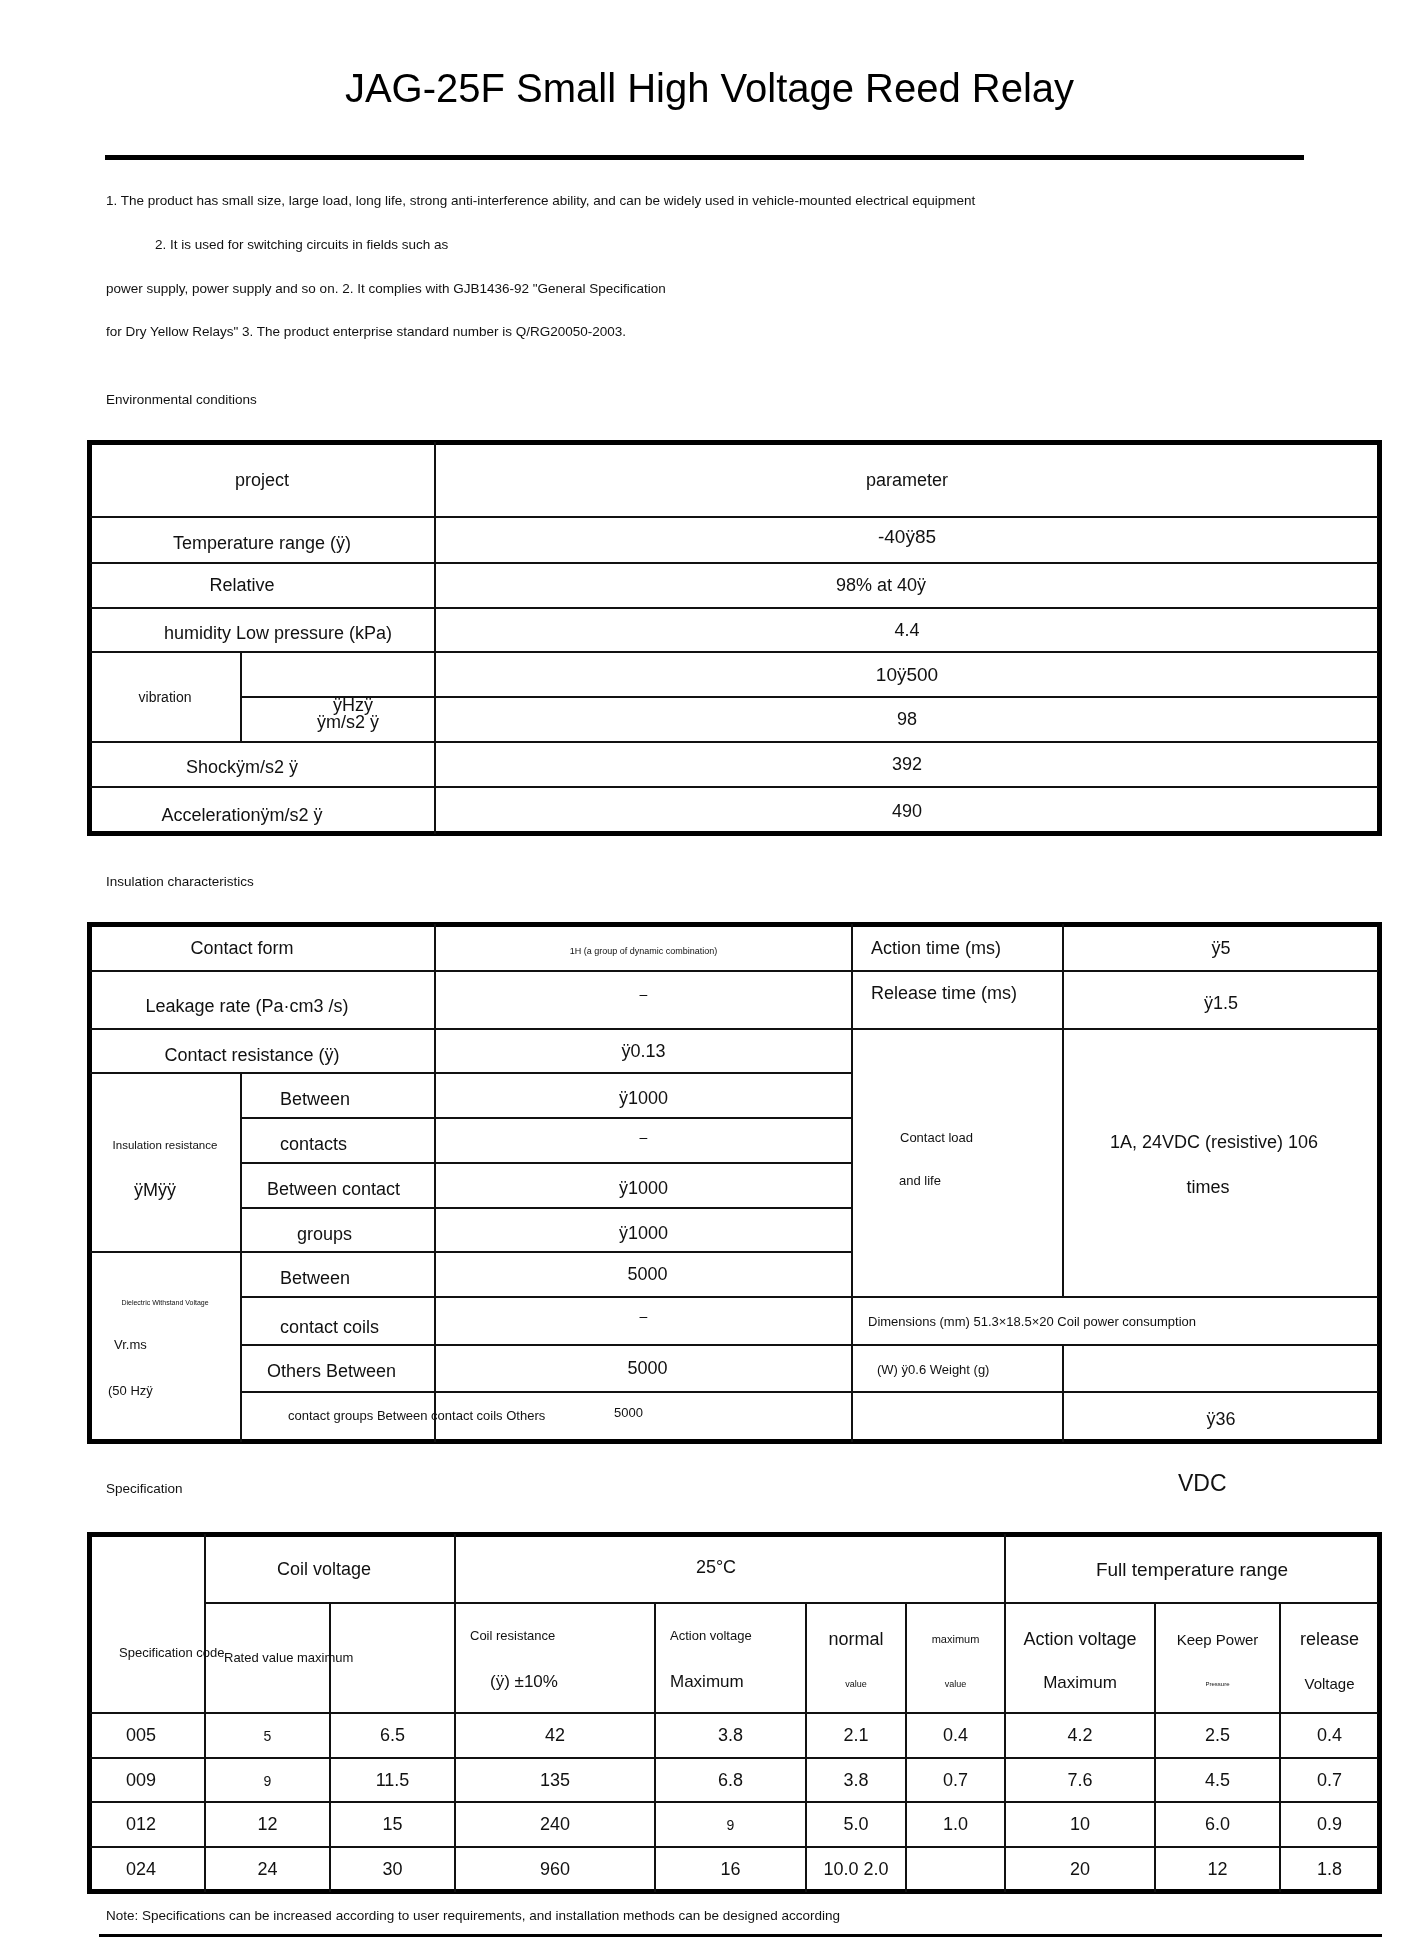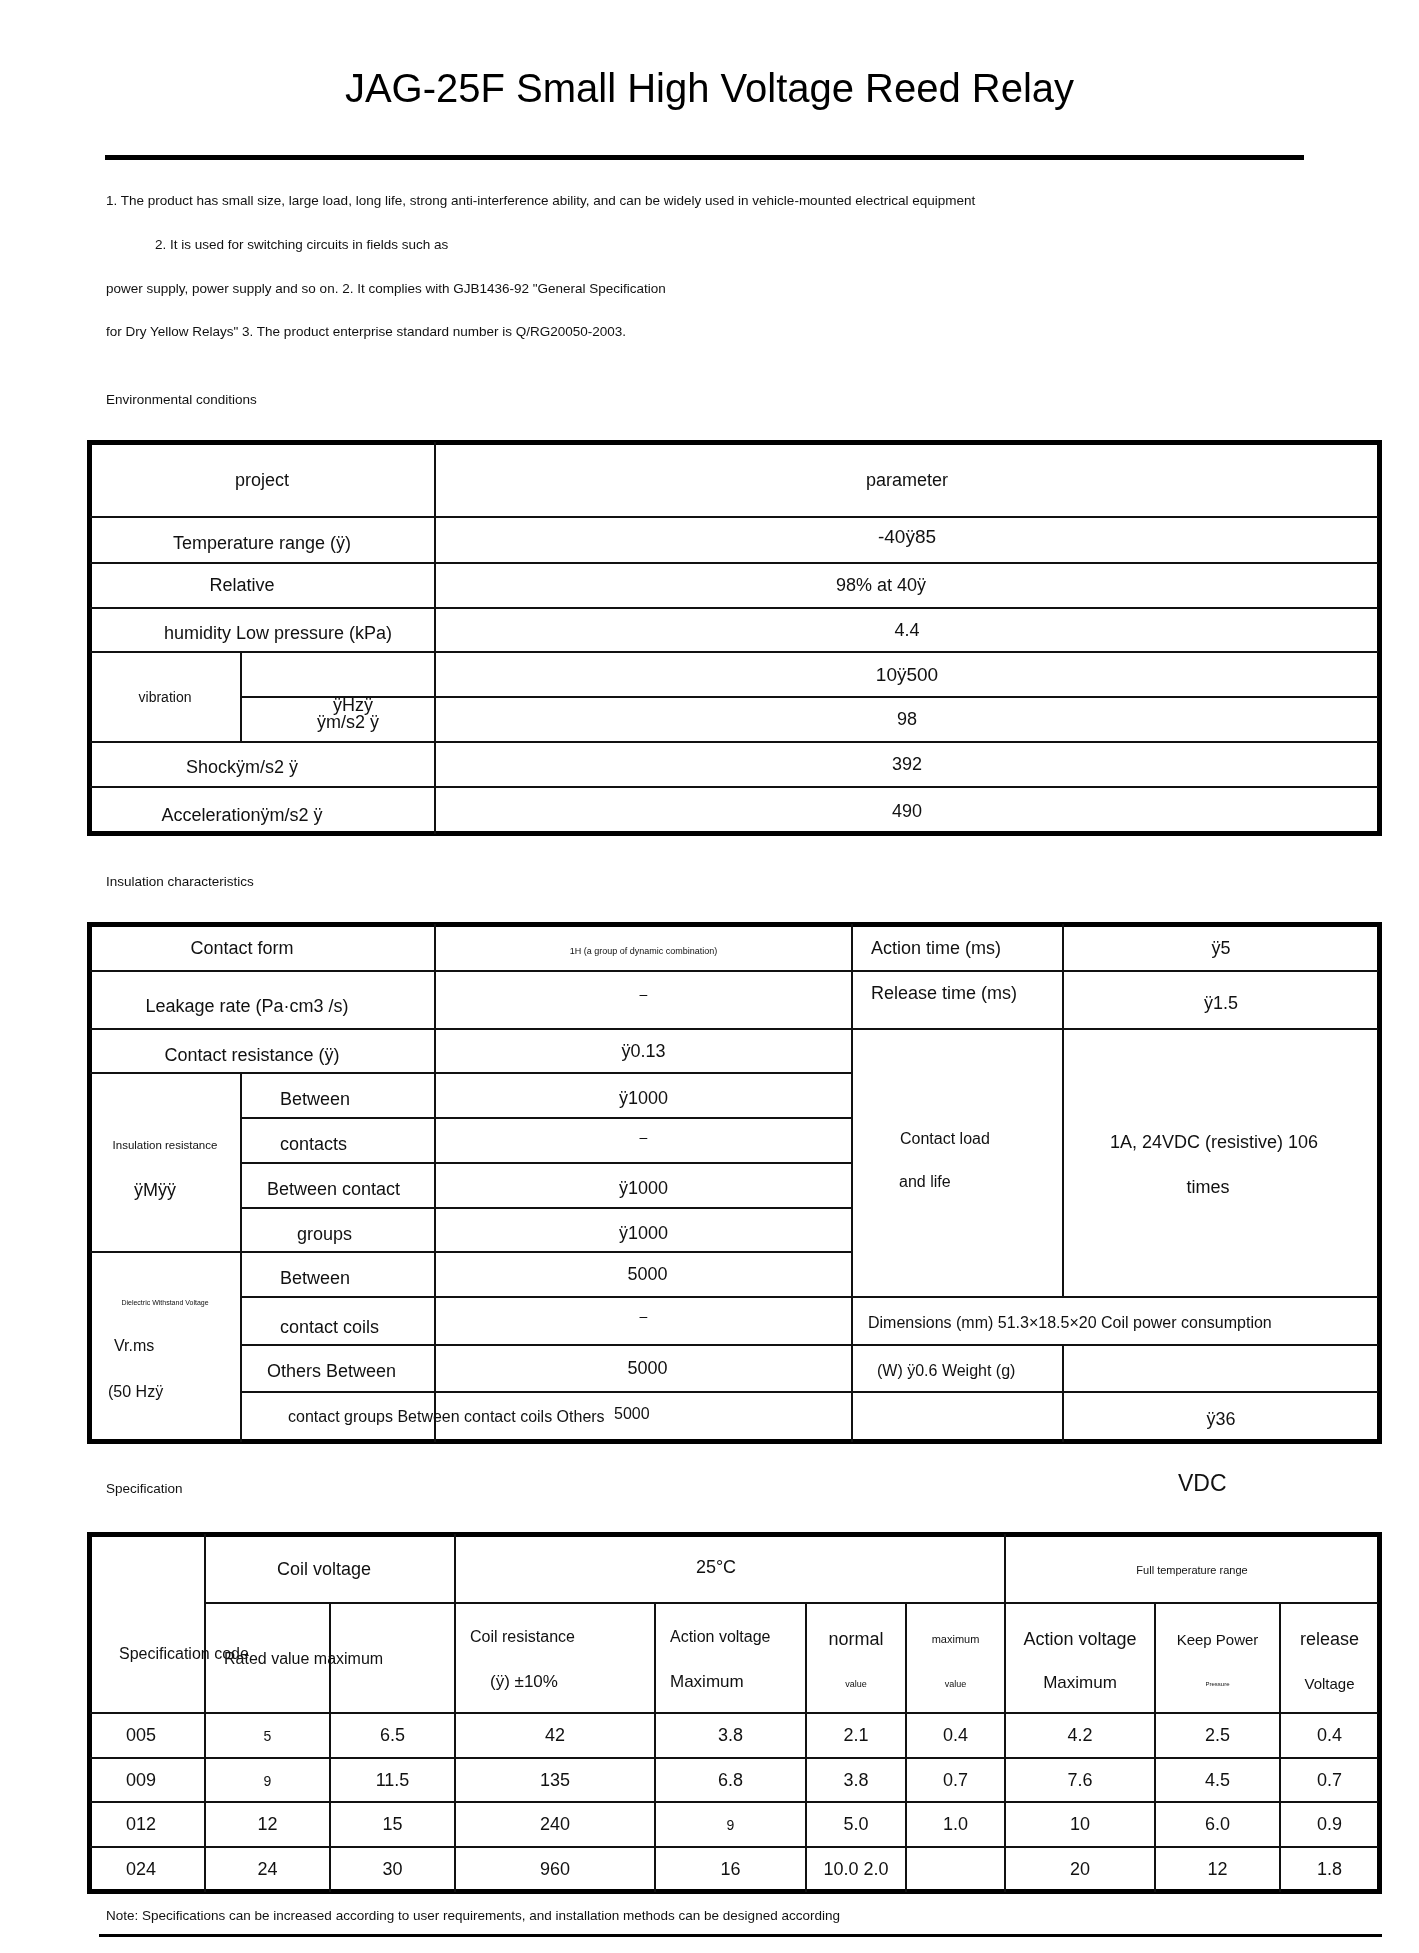--- a/index.html
+++ b/index.html
@@ -12,21 +12,21 @@
   .section { font-size:13.5px; color:#111; }
   .hl { position:absolute; background:#111; height:2px; }
   .vl { position:absolute; background:#111; width:2px; }
   .outer { position:absolute; border:5px solid #000; box-sizing:border-box; }
   .cell { position:absolute; display:flex; align-items:center; justify-content:center;
           text-align:center; font-size:18px; white-space:nowrap; }
   .sm { font-size:11.5px; }
   .xs { font-size:9px; }
   .xxs { font-size:7px; }
   .md { font-size:14px; }
-  .txt { position:absolute; white-space:nowrap; font-size:16px; }
+  .txt { position:absolute; white-space:nowrap; font-size:13px; }
 </style>
 </head>
 <body>
 
 <div class="abs title">JAG-25F Small High Voltage Reed Relay</div>
 <div class="rule" style="left:105px; top:155px; width:1199px; height:5px;"></div>
 
 <div class="abs para" style="left:106px; top:193px;">1. The product has small size, large load, long life, strong anti-interference ability, and can be widely used in vehicle-mounted electrical equipment</div>
 <div class="abs para" style="left:155px; top:237px;">2. It is used for switching circuits in fields such as</div>
 <div class="abs para" style="left:106px; top:281px;">power supply, power supply and so on. 2. It complies with GJB1436-92 "General Specification</div>
@@ -162,21 +162,21 @@
   <div class="hl" style="left:204px; top:1602px; width:1174px;"></div>
   <div class="hl" style="left:90px; top:1712px; width:1288px;"></div>
   <div class="hl" style="left:90px; top:1757px; width:1288px;"></div>
   <div class="hl" style="left:90px; top:1801px; width:1288px;"></div>
   <div class="hl" style="left:90px; top:1846px; width:1288px;"></div>
 
   <div class="txt md" style="left:119px; top:1645px;">Specification code</div>
   <div class="cell" style="left:200px; top:1537px; width:248px; height:65px;border-radius:12px;">Coil voltage</div>
   <div class="txt" style="left:224px; top:1650px;">Rated value maximum</div>
   <div class="cell" style="left:456px; top:1537px; width:516px; height:60px; padding-left:4px; box-sizing:border-box;">25°C</div>
-  <div class="cell" style="left:1006px; top:1537px; width:372px; height:65px; font-size:11px;">Full temperature range</div>
+  <div class="cell" style="left:1006px; top:1537px; width:372px; height:65px; font-size:19px;">Full temperature range</div>
 
   <div class="txt" style="left:470px; top:1628px;">Coil resistance</div>
   <div class="txt" style="left:490px; top:1672px; font-size:17px;">(ÿ) ±10%</div>
 
   <div class="txt" style="left:670px; top:1628px;">Action voltage</div>
   <div class="txt" style="left:670px; top:1672px; font-size:17px;">Maximum</div>
 
   <div class="cell" style="left:807px; top:1625px; width:98px; height:28px;">normal</div>
   <div class="cell xs" style="left:807px; top:1672px; width:98px; height:24px;">value</div>
 

